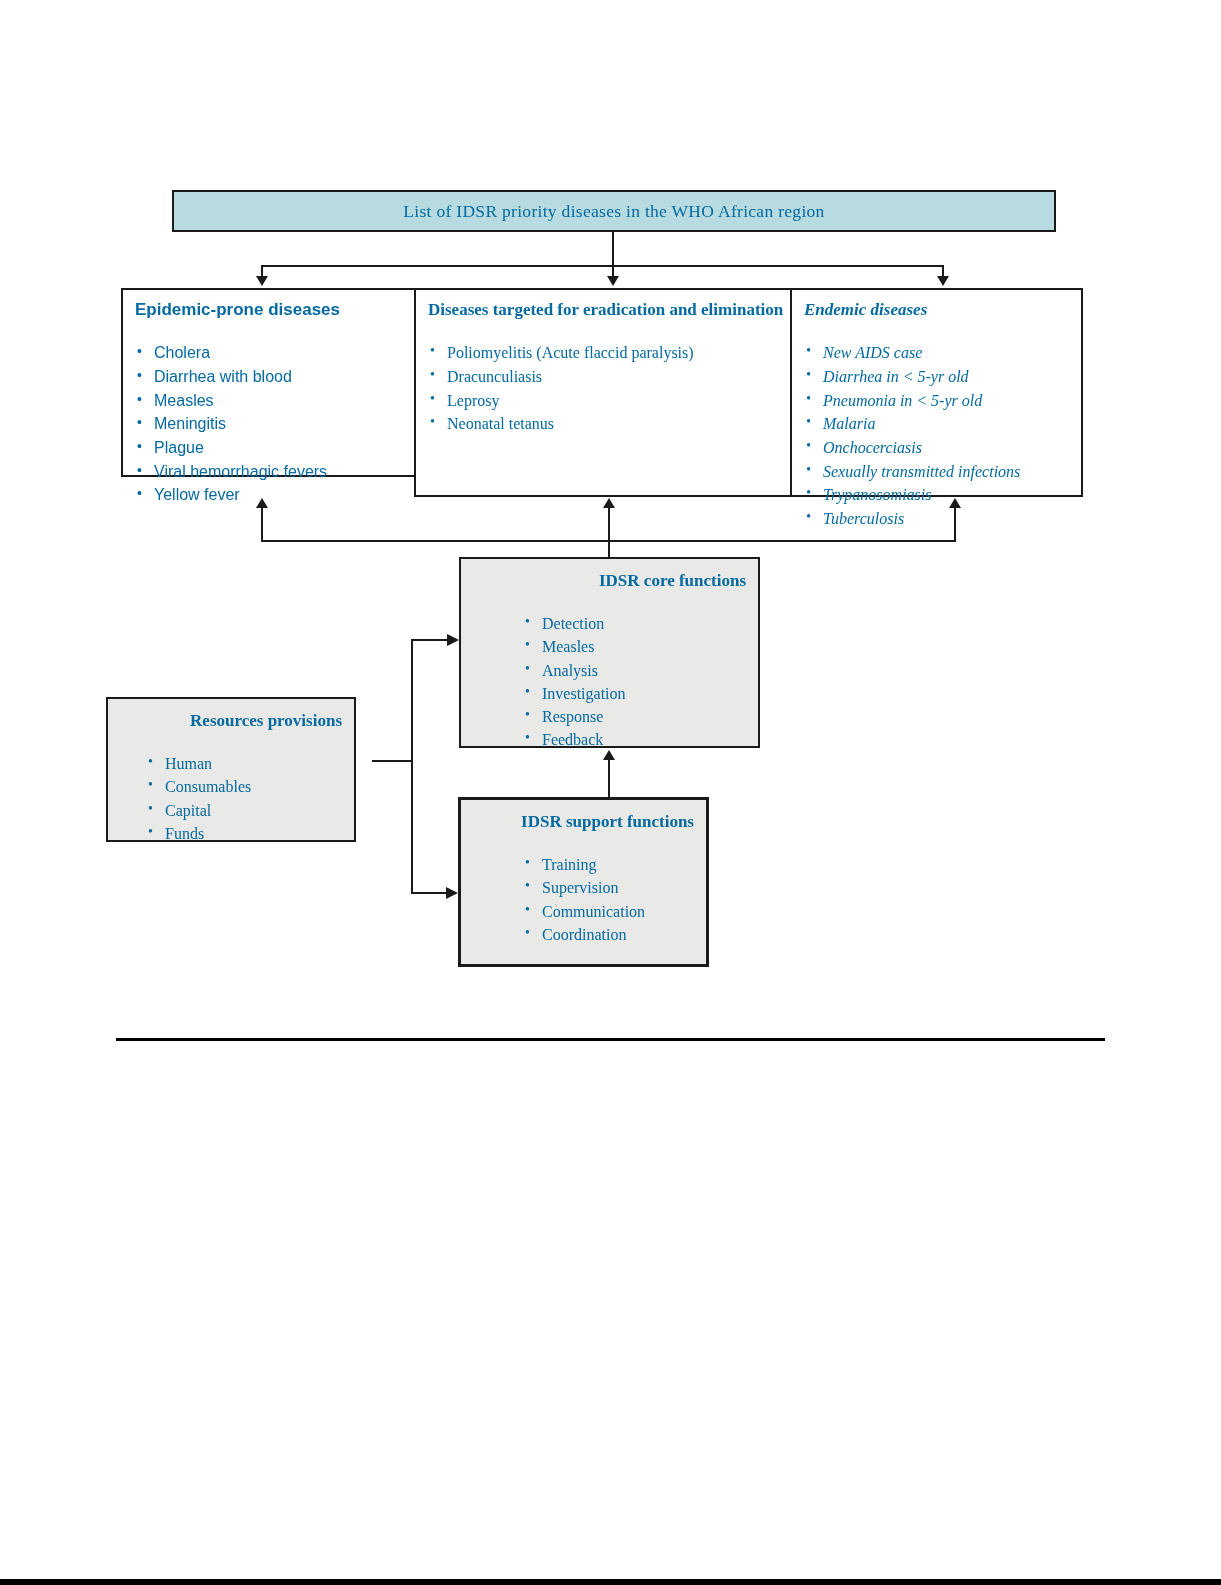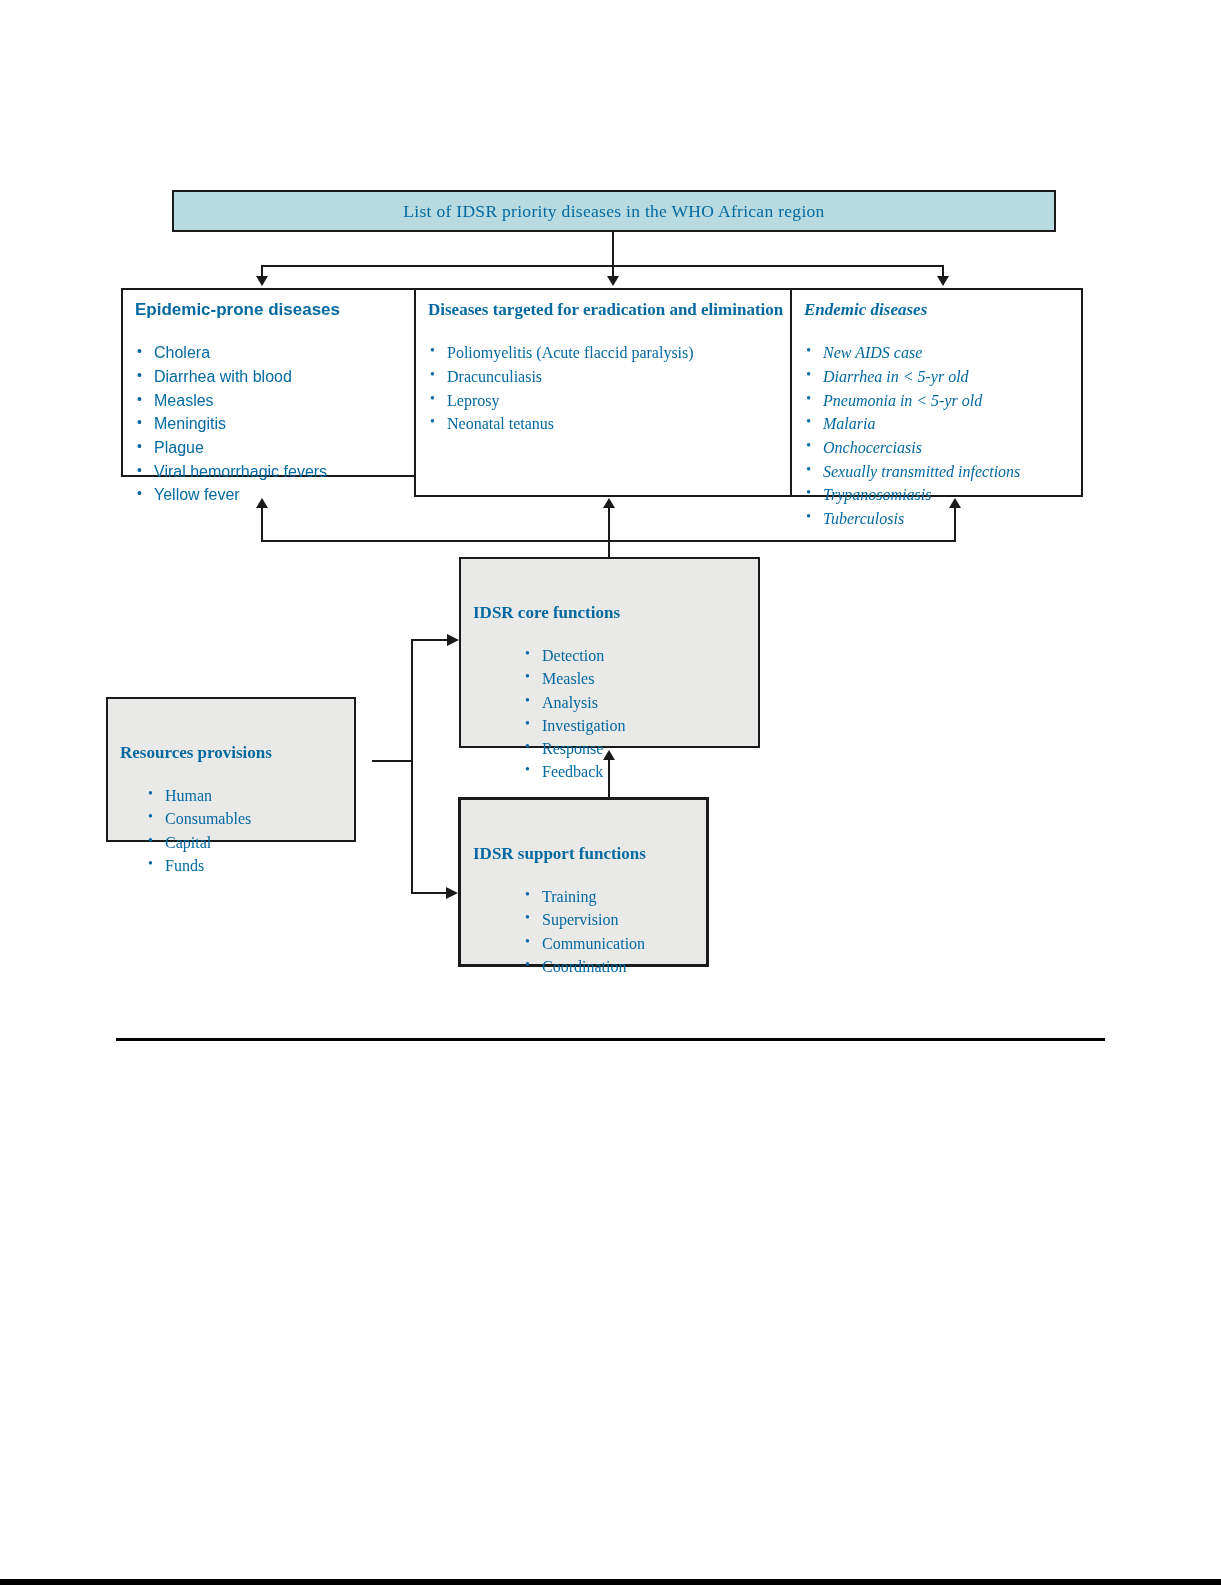--- a/index.html
+++ b/index.html
@@ -31,21 +31,21 @@
   #box-eradication{left:414px;top:288px;width:386px;height:209px;}
   #box-endemic{left:790px;top:288px;width:293px;height:209px;font-style:italic;}
   #box-core{left:459px;top:557px;width:301px;height:191px;}
   #box-support{left:458px;top:797px;width:251px;height:170px;border-width:3px;}
   #box-resources{left:106px;top:697px;width:250px;height:145px;}
 
   .box-heading{
     font-weight:bold;font-size:17px;line-height:1.25;
     padding:9px 12px 2px 12px;
   }
-  .box-heading.centered{text-align:left;padding-top:11px;margin-top:32px;}
+  .box-heading.centered{text-align:right;padding-top:11px;}
   ul.bullet-list{
     margin:19px 0 0 0;padding:0 8px 0 14px;list-style:none;
     font-size:16px;line-height:1.48;
   }
   ul.bullet-list li{position:relative;padding-left:17px;}
   ul.bullet-list li::before{
     content:"•";position:absolute;left:0;top:0;font-size:14px;
   }
   ul.bullet-list.indent{padding-left:64px;line-height:1.45;}
 

